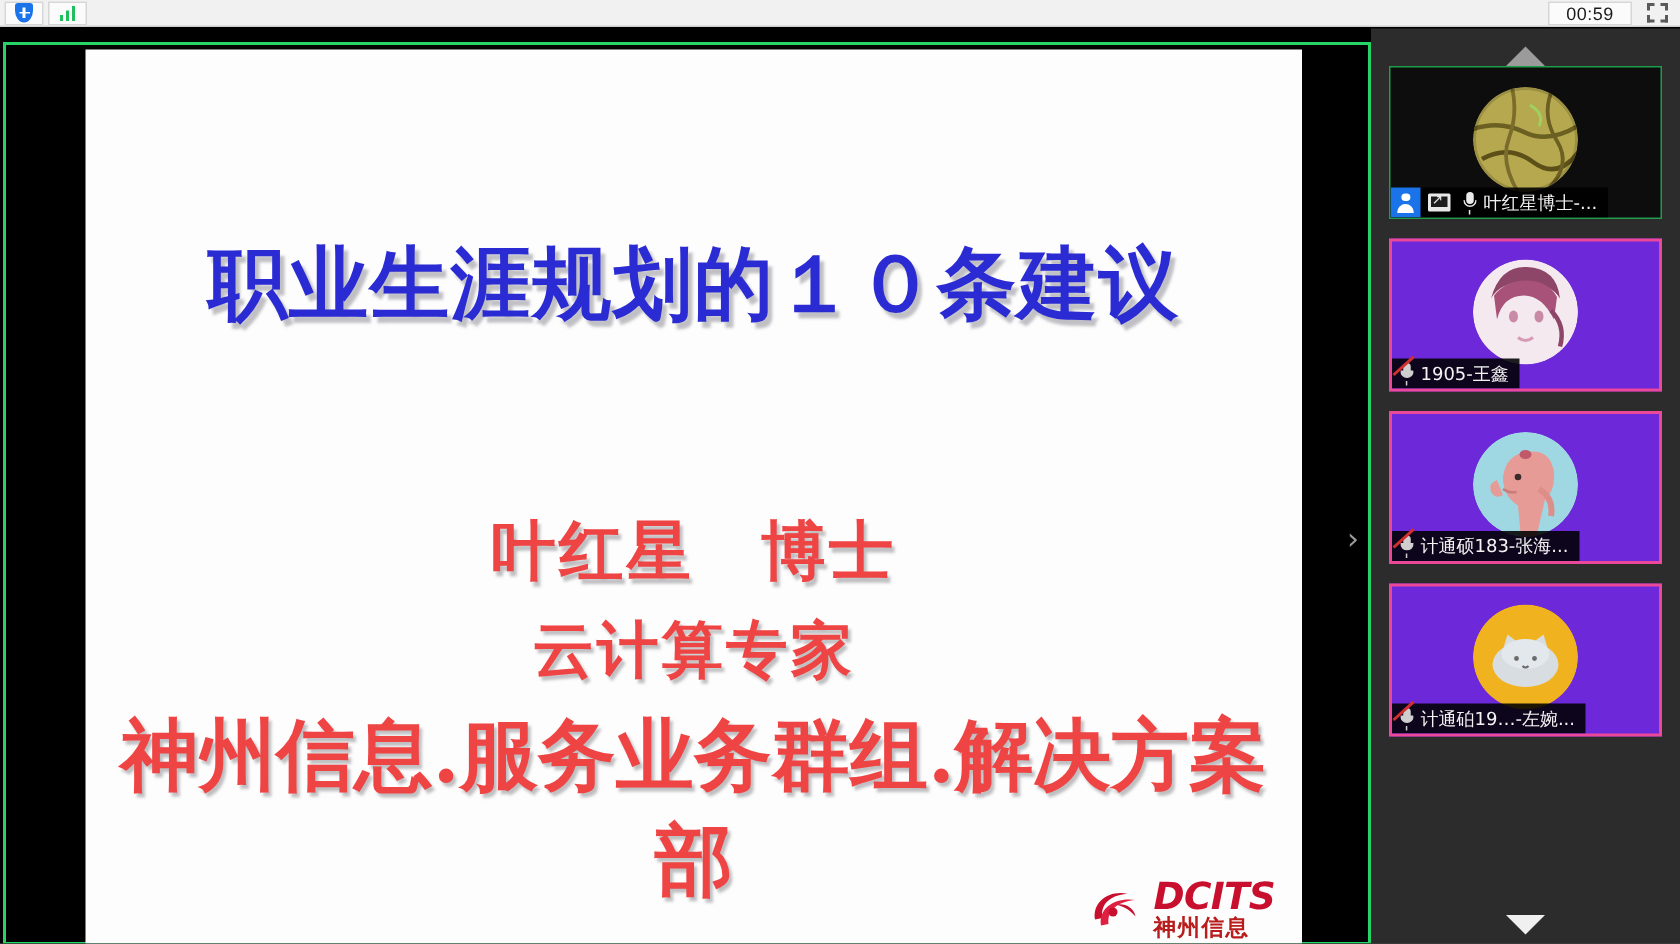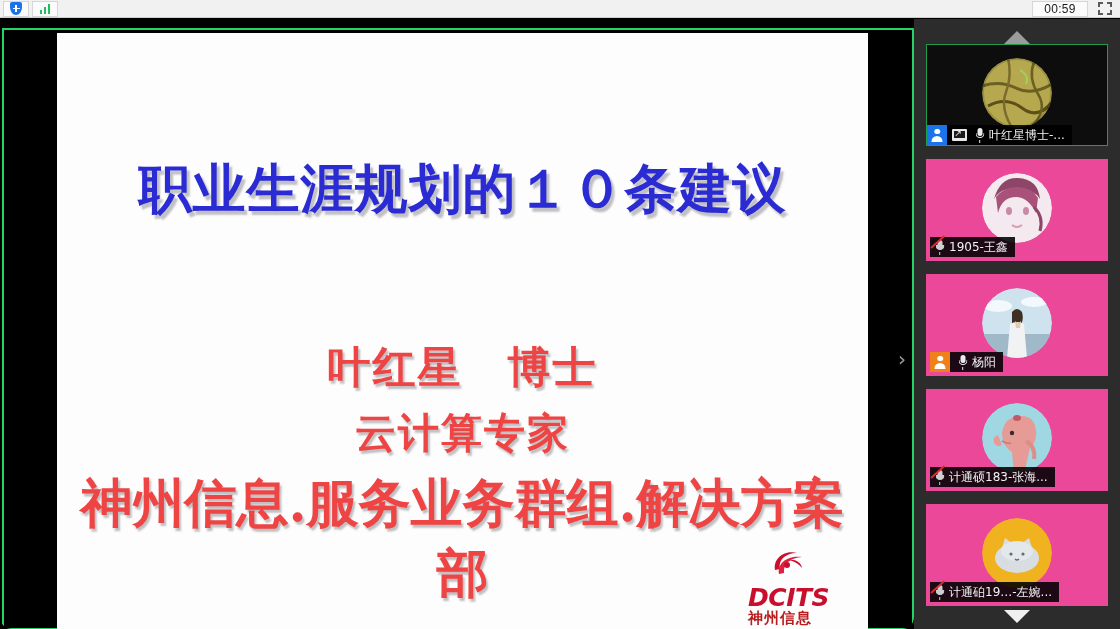--- a/index.html
+++ b/index.html
@@ -62,21 +62,21 @@
   }
   .fullscreen-icon span:nth-child(1){ left:0; top:0; border-right:0; border-bottom:0; }
   .fullscreen-icon span:nth-child(2){ right:0; top:0; border-left:0; border-bottom:0; }
   .fullscreen-icon span:nth-child(3){ left:0; bottom:0; border-right:0; border-top:0; }
   .fullscreen-icon span:nth-child(4){ right:0; bottom:0; border-left:0; border-top:0; }
 
   
   .stage {
     position: absolute; left: 0; top: 19px;
     width: 914px; height: 610px;
-    background: #000; overflow: hidden; border-radius: 12px;
+    background: #000; overflow: hidden;
   }
   .share-frame {
     position: absolute; left: 2px; top: 9px;
     width: 912px; height: 602px;
     border: 2px solid #25d366;
     border-right: 2px solid #25d366;
   }
   .slide {
     position: absolute; left: 57px; top: 14px;
     width: 811px; height: 600px;
@@ -101,22 +101,22 @@
     font-weight: 700;
     color: #ef4444;
     text-shadow: 2px 3px 2px rgba(150,150,155,0.6);
   }
   .line-1 { font-size: 43px; letter-spacing: 2px; white-space: pre; }
   .line-2 { font-size: 41px; margin-top: 9px; letter-spacing: 2px; }
   .line-3 { font-size: 52px; margin-top: 8px; letter-spacing: 0px; }
 
   
   .logo {
-    position: absolute; right: 39px; bottom: 7px;
-    display: flex; align-items: center; gap: 7px; flex-direction: column;
+    position: absolute; right: 18px; bottom: 7px;
+    display: flex; align-items: center; gap: 7px;
   }
   .logo-mark {
     position: relative; width: 36px; height: 30px;
   }
   .logo-text { line-height: 1; }
   .logo-en {
     font-family: "DejaVu Sans", sans-serif;
     font-weight: 700; font-style: italic;
     font-size: 25px; color: #c8102e; letter-spacing: -0.5px;
   }
@@ -156,22 +156,22 @@
     border-right: 13px solid transparent;
     border-top: 13px solid #f0f0f0;
     z-index: 6;
   }
 
   .tiles { position: absolute; left: 0; top: 25px; width: 206px; }
   .tile {
     position: relative;
     width: 182px; height: 102px;
     margin: 0 auto 13px auto;
-    background: #ec4899;
-    border: 4px solid #ec4899;
+    background: #6d28d9;
+    border: 2px solid #ec4899;
     overflow: hidden;
   }
   .tile.active { border: 1px solid #1f9d4d; background: #0d0d0d; }
 
   .avatar {
     position: absolute; left: 50%; top: 48%;
     transform: translate(-50%, -50%);
     width: 70px; height: 70px; border-radius: 50%;
     overflow: hidden;
   }
@@ -358,44 +358,20 @@
         <div class="nameplate">
           <div class="mic-glyph muted">
             <span class="cap"></span>
               <span class="arc"></span>
               <span class="stem"></span>
           </div>
           <div class="tile-name">1905-王鑫</div>
         </div>
       </div>
 
-      <div class="tile">
-        <div class="avatar">
-          <svg width="70" height="70" viewBox="0 0 70 70" aria-hidden="true">
-            <circle cx="35" cy="35" r="35" fill="#cfe3ef"></circle>
-            <rect x="0" y="46" width="70" height="24" fill="#9fb9c9"></rect>
-            <ellipse cx="16" cy="18" rx="14" ry="6" fill="#f2f8fc"></ellipse>
-            <ellipse cx="52" cy="14" rx="13" ry="5" fill="#f2f8fc"></ellipse>
-            <path d="M30 24 q5 -6 10 0 q2 8 -1 12 q-5 3 -9 0 z" fill="#3f3026"></path>
-            <path d="M28 36 q7 -4 14 0 l3 34 h-20 z" fill="#f0f2f4"></path>
-            <path d="M33 33 q3 3 6 0 l-1 7 h-4 z" fill="#e6c9a8"></path>
-          </svg>
-        </div>
-        <div class="nameplate">
-          <div class="badge-guest">
-            <div class="person-glyph"></div>
-          </div>
-          <div class="mic-glyph">
-            <span class="cap"></span>
-              <span class="arc"></span>
-              <span class="stem"></span>
-          </div>
-          <div class="tile-name">杨阳</div>
-        </div>
-      </div>
 
       <div class="tile">
         <div class="avatar">
           <svg width="70" height="70" viewBox="0 0 70 70" aria-hidden="true">
             <circle cx="35" cy="35" r="35" fill="#9fd8e3"></circle>
             <path d="M20 30 q2 -16 18 -17 q14 -1 16 14 q1 12 -6 18 l-6 26 h-10 l-2 -22 q-10 -6 -10 -19 z" fill="#e79b96"></path>
             <path d="M16 32 q-6 2 -4 8 q3 5 8 2 z" fill="#e79b96"></path>
             <circle cx="30" cy="30" r="2.2" fill="#3a2a2a"></circle>
             <path d="M20 38 q4 3 9 2" stroke="#c87d79" stroke-width="1.6" fill="none"></path>
             <ellipse cx="35" cy="15" rx="4" ry="3" fill="#c05a6a"></ellipse>

